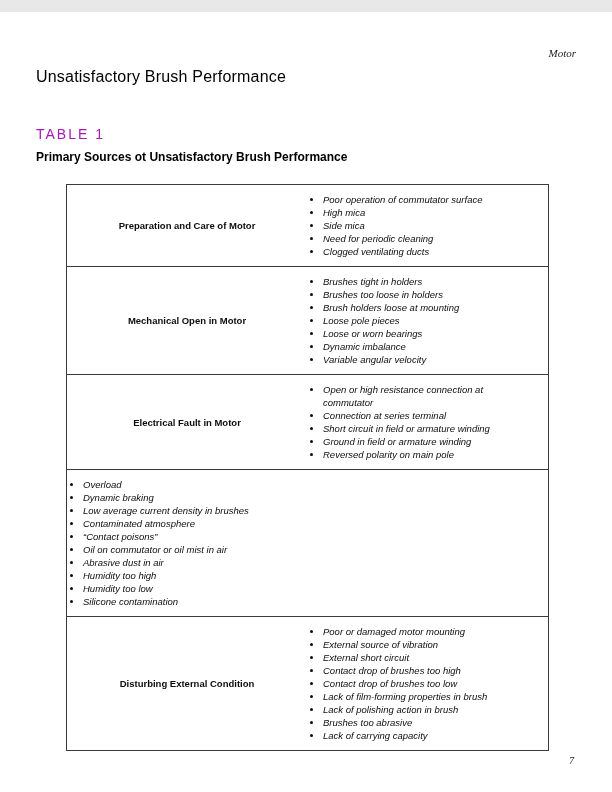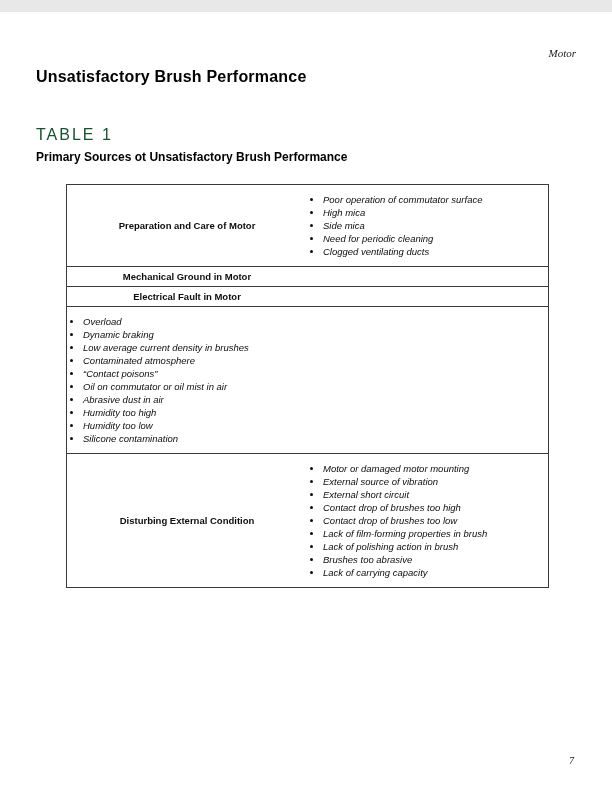--- a/index.html
+++ b/index.html
@@ -24,31 +24,31 @@
     font-family: "Liberation Serif", serif;
     font-style: italic;
     font-size: 11px;
     color: #222;
   }
   .page-title {
     position: absolute;
     top: 56px;
     left: 36px;
     font-size: 16px;
-    font-weight: bold;
+    font-weight: normal;
     letter-spacing: 0.2px;
     color: #000;
   }
   .table-label {
     position: absolute;
     top: 114px;
     left: 36px;
-    font-size: 16px;
+    font-size: 14px;
     letter-spacing: 2px;
-    color: #14532d;
+    color: #a21caf;
   }
   .table-caption {
     position: absolute;
     top: 138px;
     left: 36px;
     font-size: 12px;
     font-weight: bold;
     color: #000;
   }
   .perf-table {
@@ -124,24 +124,44 @@
           <ul>
             <li>Poor operation of commutator surface</li>
             <li>High mica</li>
             <li>Side mica</li>
             <li>Need for periodic cleaning</li>
             <li>Clogged ventilating ducts</li>
           </ul>
         </div>
       </div>
       <div class="row">
-        <div class="cat">Mechanical Ground in Motor</div>
+        <div class="cat">Mechanical Open in Motor</div>
+        <div class="items">
+          <ul>
+            <li>Brushes tight in holders</li>
+            <li>Brushes too loose in holders</li>
+            <li>Brush holders loose at mounting</li>
+            <li>Loose pole pieces</li>
+            <li>Loose or worn bearings</li>
+            <li>Dynamic imbalance</li>
+            <li>Variable angular velocity</li>
+          </ul>
+        </div>
       </div>
       <div class="row">
         <div class="cat">Electrical Fault in Motor</div>
+        <div class="items">
+          <ul>
+            <li>Open or high resistance connection at commutator</li>
+            <li>Connection at series terminal</li>
+            <li>Short circuit in field or armature winding</li>
+            <li>Ground in field or armature winding</li>
+            <li>Reversed polarity on main pole</li>
+          </ul>
+        </div>
       </div>
       <div class="row">
         <div class="items">
           <ul>
             <li>Overload</li>
             <li>Dynamic braking</li>
             <li>Low average current density in brushes</li>
             <li>Contaminated atmosphere</li>
             <li>“Contact poisons”</li>
             <li>Oil on commutator or oil mist in air</li>
@@ -149,21 +169,21 @@
             <li>Humidity too high</li>
             <li>Humidity too low</li>
             <li>Silicone contamination</li>
           </ul>
         </div>
       </div>
       <div class="row">
         <div class="cat">Disturbing External Condition</div>
         <div class="items">
           <ul>
-            <li>Motor or damaged motor mounting</li>
+            <li>Poor or damaged motor mounting</li>
             <li>External source of vibration</li>
             <li>External short circuit</li>
             <li>Contact drop of brushes too high</li>
             <li>Contact drop of brushes too low</li>
             <li>Lack of film-forming properties in brush</li>
             <li>Lack of polishing action in brush</li>
             <li>Brushes too abrasive</li>
             <li>Lack of carrying capacity</li>
           </ul>
         </div>

